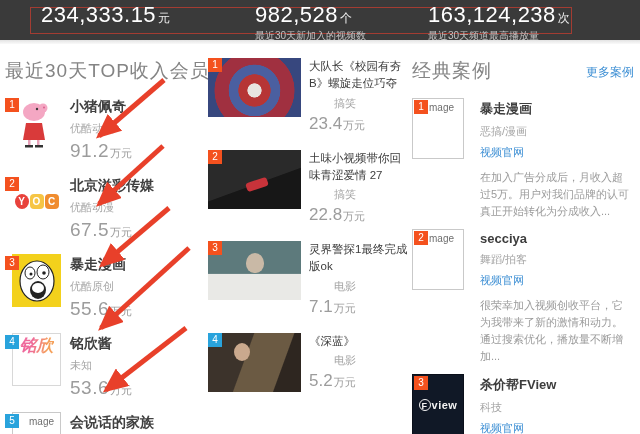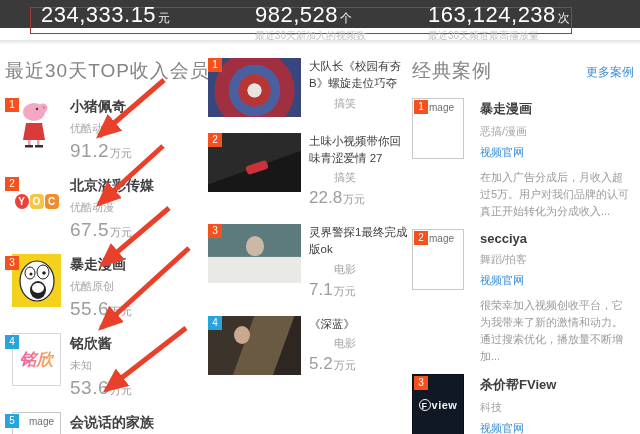--- a/index.html
+++ b/index.html
@@ -2,21 +2,21 @@
 <html><head>
 <meta charset="utf-8">
 <style>
   * { margin:0; padding:0; box-sizing:border-box; }
   html,body { width:640px; height:434px; }
   body {
     font-family:"Liberation Sans","DejaVu Sans",sans-serif;
     background:#ffffff; color:#333; overflow:hidden; position:relative;
   }
   
-  .topbar { position:absolute; left:0; top:0; width:640px; height:28px; background:#3a3a3a; }
+  .topbar { position:absolute; left:0; top:0; width:640px; height:40px; background:#3a3a3a; }
   .topbar-sep { position:absolute; left:0; top:40px; width:640px; height:4px; background:linear-gradient(#e3e3e3,#fafafa); }
   .stats-frame { position:absolute; left:30px; top:7px; width:542px; height:27px; border:1px solid #a33c32; }
   .stat { position:absolute; top:-4px; }
   .stat.s0 { left:10px; } .stat.s1 { left:224px; } .stat.s2 { left:397px; }
   .stat-value { color:#ffffff; font-size:22px; font-weight:400; letter-spacing:0.5px; line-height:1; }
   .stat-unit { color:#eeeeee; font-size:12px; margin-left:2px; }
   .stat-label { color:#c2c2c2; font-size:10px; margin-top:2px; white-space:nowrap; }
   
   .col { position:absolute; top:58px; }
   .col-members { left:5px;  width:200px; }
@@ -42,21 +42,21 @@
   .m-amount .unit { font-size:11px; margin-left:1px; }
   
   .av-border { border:1px solid #d8d8d8; }
   .av-rage { background:#f3d11c; display:flex; align-items:center; justify-content:center; }
   .av-yoc { display:flex; align-items:center; justify-content:center; gap:1px; }
   .yoc-t { width:14px; height:15px; border-radius:4px; color:#fff; font-size:10px; font-weight:bold;
            display:flex; align-items:center; justify-content:center; }
   .yoc-y { background:#e8423c; border-radius:50%; }
   .yoc-o { background:#f6c544; }
   .yoc-c { background:#f08c2e; }
-  .av-mingxin { display:flex; align-items:center; justify-content:center; }
+  .av-mingxin { display:flex; justify-content:center; }
   .mingxin-text { font-size:17px; font-weight:bold; font-style:italic;
                   background:linear-gradient(100deg,#ef6a9c 30%,#f5a05a 70%);
                   -webkit-background-clip:text; background-clip:text; color:transparent; }
   .broken { border:1px solid #c9c9c9; background:#fff; }
   .broken-txt { position:absolute; left:16px; top:3px; font-size:10px; color:#6e6e6e; }
   
   .v-row { position:relative; display:flex; margin-bottom:16px; }
   .v-thumb { position:relative; width:93px; height:59px; flex:0 0 auto; overflow:hidden; }
   .v-thumb .badge { left:0; top:0; }
   .v-info { margin-left:8px; width:99px; padding-top:0; }
@@ -194,20 +194,21 @@
 
 <div class="col col-videos">
 
   <div class="v-row">
     <div class="v-thumb th1">
       <span class="badge red">1</span>
     </div>
     <div class="v-info">
       <div class="v-title">大队长《校园有夯B》螺旋走位巧夺助学金...</div>
       <div class="v-cat">搞笑</div>
+      <div class="v-amount"><span class="num">23.4</span><span class="unit">万元</span></div>
     </div>
   </div>
 
   <div class="v-row">
     <div class="v-thumb th2">
       <span class="badge red">2</span>
     </div>
     <div class="v-info">
       <div class="v-title">土味小视频带你回味青涩爱情 27</div>
       <div class="v-cat">搞笑</div>

